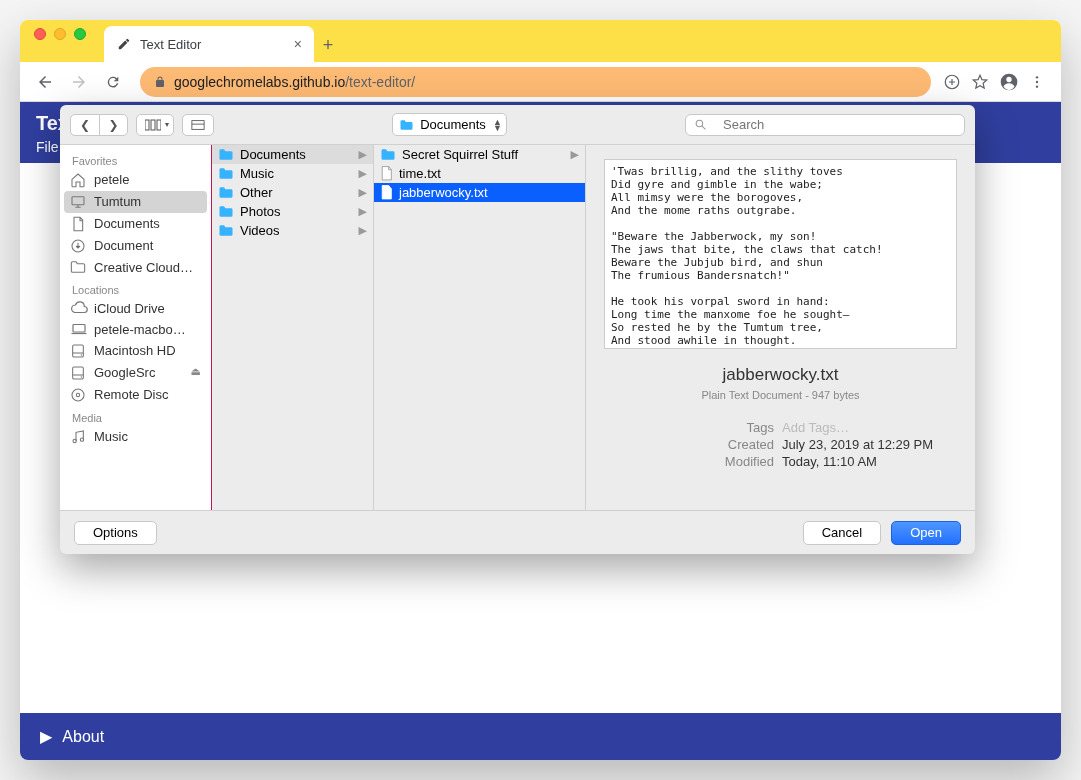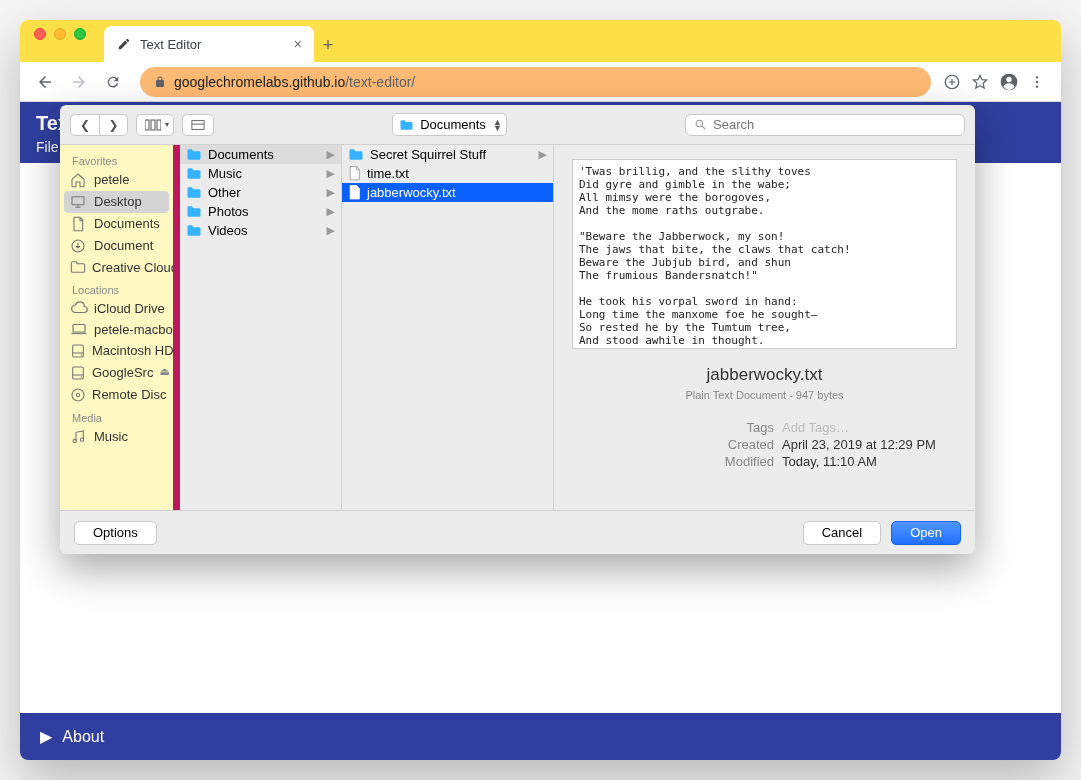--- a/index.html
+++ b/index.html
@@ -40,25 +40,25 @@
   .dialog { position:absolute; top: 3px; left: 40px; width: 915px; background:#ececec; border-radius:6px; box-shadow: 0 15px 40px rgba(0,0,0,0.35); overflow:hidden;}
   .dlg-toolbar { height: 40px; display:flex; align-items:center; padding: 0 10px; gap:8px; border-bottom:1px solid #d0d0d0;}
   .seg { display:flex; background:#fff; border:1px solid #c8c8c8; border-radius:5px; height:22px; overflow:hidden;}
   .seg button { border:none; background:transparent; width:28px; cursor:pointer; color:#555; font-size:12px;}
   .seg button + button { border-left:1px solid #c8c8c8;}
   .icon-btn { background:#fff; border:1px solid #c8c8c8; border-radius:5px; height:22px; width:32px; color:#555; cursor:pointer; font-size:12px;}
   .popup-btn { background:#fff; border:1px solid #c8c8c8; border-radius:5px; height:23px; display:flex; align-items:center; padding:0 20px 0 6px; gap:6px; cursor:pointer; position:relative; font-size:13px;}
   .popup-btn .arrows { position:absolute; right:4px; font-size:9px; color:#555; line-height:6px;}
   .folder-icon-small { color:#1e9fff; font-size:13px;}
   .dlg-toolbar .spacer { flex:1; display:flex; justify-content:center;}
-  .search-field { background:#fff; border:1px solid #c8c8c8; border-radius:6px; height:22px; width:280px; display:flex; align-items:center; padding:0 8px; gap:6px; color:#999;}
+  .search-field { background:#fff; border:1px solid #c8c8c8; border-radius:6px; height:22px; width:280px; display:flex; align-items:center; padding:0 8px; gap:16px; color:#999;}
   .search-field input { border:none; outline:none; font-size:13px; flex:1; color:#333;}
 
   .dlg-body { display:flex; height: 365px;}
-  .sidebar { width: 120px; background:#fef9c3; border-right:7px solid #be185d; overflow-y:auto; padding-top:4px;}
+  .sidebar { width: 152px; background:#ffffff; border-right:1px solid #be185d; overflow-y:auto; padding-top:4px;}
   .sb-group { font-size:11px; color:#888; padding: 6px 12px 2px 12px;}
   .sb-item { display:flex; align-items:flex-start; gap:6px; padding: 3px 10px; font-size:13px; color:#333; cursor:pointer; white-space:nowrap; overflow:hidden; text-overflow:ellipsis;}
   .sb-item.selected { background:#d4d4d4; border-radius:4px; margin:0 4px; padding:3px 6px;}
   .sb-icon { width:18px; color:#777; font-size:14px; text-align:center;}
   .eject { margin-left:auto; color:#888; font-size:11px;}
 
   .column { border-right:1px solid #d0d0d0; overflow-y:auto; font-size:13px;}
   .col1 { width: 162px;}
   .col2 { width: 212px;}
   .row { display:flex; align-items:center; padding:2px 6px; gap:6px; cursor:pointer; position:relative;}
@@ -229,21 +229,21 @@
               </span>
               <span>petele</span>
             </div>
             <div class="sb-item selected">
               <span class="sb-icon">
                 <svg width="16" height="16" viewBox="0 0 24 24">
                   <rect x="3" y="4" width="18" height="12" rx="1" fill="none" stroke="#777" stroke-width="1.6"></rect>
                   <path stroke="#777" stroke-width="1.6" d="M8 20h8M12 16v4"></path>
                 </svg>
               </span>
-              <span>Desktop</span>
+              <span>Tumtum</span>
             </div>
             <div class="sb-item">
               <span class="sb-icon">
                 <svg width="16" height="16" viewBox="0 0 24 24">
                   <path fill="none" stroke="#777" stroke-width="1.6" d="M6 2h9l4 4v16H6zM15 2v5h4"></path>
                 </svg>
               </span>
               <span>Documents</span>
             </div>
             <div class="sb-item">
@@ -416,21 +416,21 @@
 And stood awhile in thought.</div>
           <div class="pv-name">jabberwocky.txt</div>
           <div class="pv-kind">Plain Text Document - 947 bytes</div>
           <div class="meta">
             <div class="meta-row">
               <div class="meta-label">Tags</div>
               <div class="meta-val placeholder">Add Tags…</div>
             </div>
             <div class="meta-row">
               <div class="meta-label">Created</div>
-              <div class="meta-val">April 23, 2019 at 12:29 PM</div>
+              <div class="meta-val">July 23, 2019 at 12:29 PM</div>
             </div>
             <div class="meta-row">
               <div class="meta-label">Modified</div>
               <div class="meta-val">Today, 11:10 AM</div>
             </div>
           </div>
         </div>
       </div>
 
       <div class="dlg-footer">

